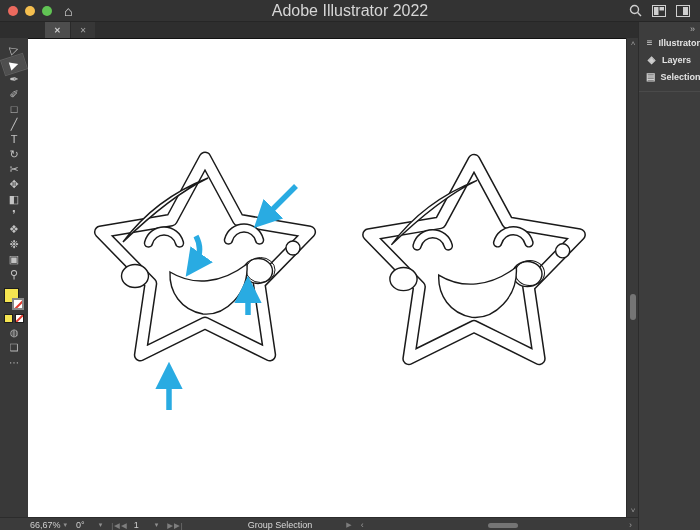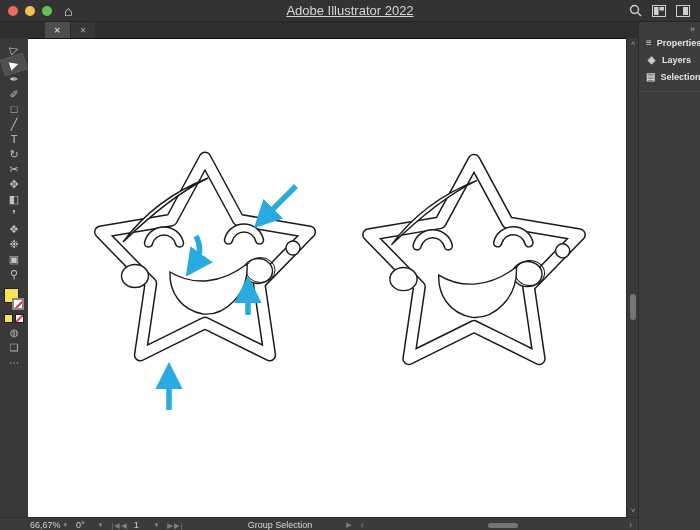--- a/index.html
+++ b/index.html
@@ -5,21 +5,21 @@
   html,body{margin:0;padding:0;background:#222;}
   .app{position:relative;width:700px;height:530px;background:#3b3b3b;overflow:hidden;
        font-family:"Liberation Sans",sans-serif;-webkit-font-smoothing:antialiased;}
 
   
   .titlebar{position:absolute;left:0;top:0;width:700px;height:22px;background:#333333;
             border-bottom:1px solid #262626;display:flex;align-items:center;box-sizing:border-box;}
   .lights{display:flex;gap:7px;margin-left:8px;}
   .light{width:10px;height:10px;border-radius:50%;}
   .home{color:#e4e4e4;font-size:14px;margin-left:12px;line-height:1;}
-  .titletext{position:absolute;left:0;right:0;text-align:center;color:#d6d6d6;font-size:13px;text-decoration:underline;}
+  .titletext{position:absolute;left:0;right:0;text-align:center;color:#d6d6d6;font-size:16px;}
   .tb-right{margin-left:auto;display:flex;align-items:center;gap:10px;margin-right:10px;z-index:2;}
   .tb-right svg{display:block;}
 
   
   .tabbar{position:absolute;left:0;top:22px;width:638px;height:16px;background:#2e2e2e;
           display:flex;align-items:stretch;padding-left:45px;box-sizing:border-box;}
   .tab{display:flex;align-items:center;gap:5px;padding:0 9px;font-size:8.5px;white-space:nowrap;}
   .tab .close{font-size:8px;}
   .tab.active{background:#4d4d4d;color:#f1f1f1;font-weight:bold;}
   .tab.active .close{color:#cfcfcf;}
@@ -219,21 +219,21 @@
         <div class="hthumb"></div>
       </div>
       <span class="hsarr">›</span>
     </div>
   </div>
 
   <div class="rightpanel" id="rightpanel">
 
     <div class="prow">
         <span class="pglyph">≡</span>
-        <span>Properties</span>
+        <span>Illustrator</span>
       </div>
       <div class="prow">
         <span class="pglyph">◈</span>
         <span>Layers</span>
       </div>
       <div class="prow">
         <span class="pglyph">▤</span>
         <span>Selection</span>
       </div>
       <div class="panel-divider"></div>

